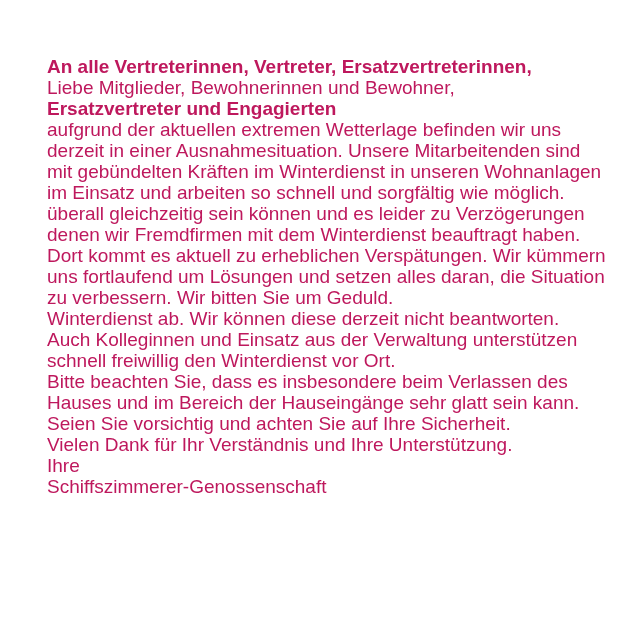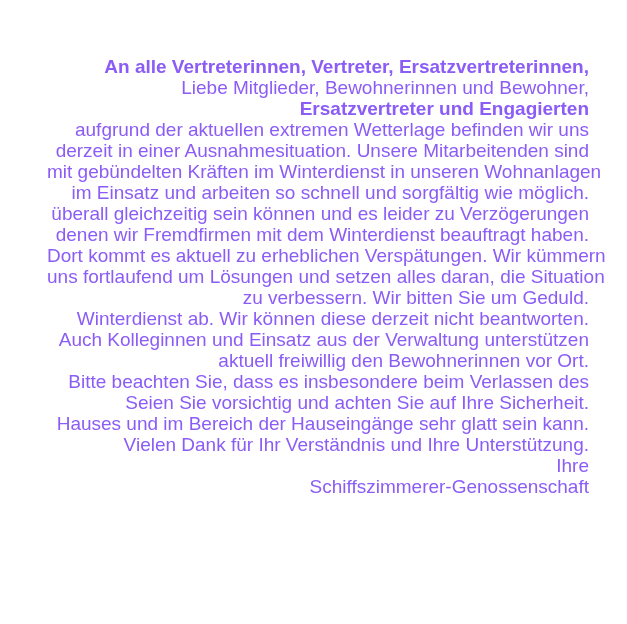--- a/index.html
+++ b/index.html
@@ -13,23 +13,22 @@
     overflow: hidden;
   }
   .doc {
     box-sizing: border-box;
     width: 627px;
     height: 624px;
     padding: 56px 38px 0 47px;
     font-family: "Liberation Sans", "DejaVu Sans", sans-serif;
     font-size: 19px;
     line-height: 21px;
-    color: #8b5cf6;
+    color: #be185d;
     letter-spacing: 0;
-    text-align: right;
   }
   .line {
     white-space: nowrap;
   }
   .bold {
     font-weight: bold;
   }
 </style>
 </head>
 <body>
@@ -42,20 +41,20 @@
   <div class="line">derzeit in einer Ausnahmesituation. Unsere Mitarbeitenden sind</div>
   <div class="line">mit gebündelten Kräften im Winterdienst in unseren Wohnanlagen</div>
   <div class="line">im Einsatz und arbeiten so schnell und sorgfältig wie möglich.</div>
   <div class="line">überall gleichzeitig sein können und es leider zu Verzögerungen</div>
   <div class="line">denen wir Fremdfirmen mit dem Winterdienst beauftragt haben.</div>
   <div class="line">Dort kommt es aktuell zu erheblichen Verspätungen. Wir kümmern</div>
   <div class="line">uns fortlaufend um Lösungen und setzen alles daran, die Situation</div>
   <div class="line">zu verbessern. Wir bitten Sie um Geduld.</div>
   <div class="line">Winterdienst ab. Wir können diese derzeit nicht beantworten.</div>
   <div class="line">Auch Kolleginnen und Einsatz aus der Verwaltung unterstützen</div>
-  <div class="line">aktuell freiwillig den Bewohnerinnen vor Ort.</div>
+  <div class="line">schnell freiwillig den Winterdienst vor Ort.</div>
   <div class="line">Bitte beachten Sie, dass es insbesondere beim Verlassen des</div>
+  <div class="line">Hauses und im Bereich der Hauseingänge sehr glatt sein kann.</div>
   <div class="line">Seien Sie vorsichtig und achten Sie auf Ihre Sicherheit.</div>
-  <div class="line">Hauses und im Bereich der Hauseingänge sehr glatt sein kann.</div>
   <div class="line">Vielen Dank für Ihr Verständnis und Ihre Unterstützung.</div>
   <div class="line">Ihre</div>
   <div class="line">Schiffszimmerer-Genossenschaft</div>
 </div>
 
 </body></html>

